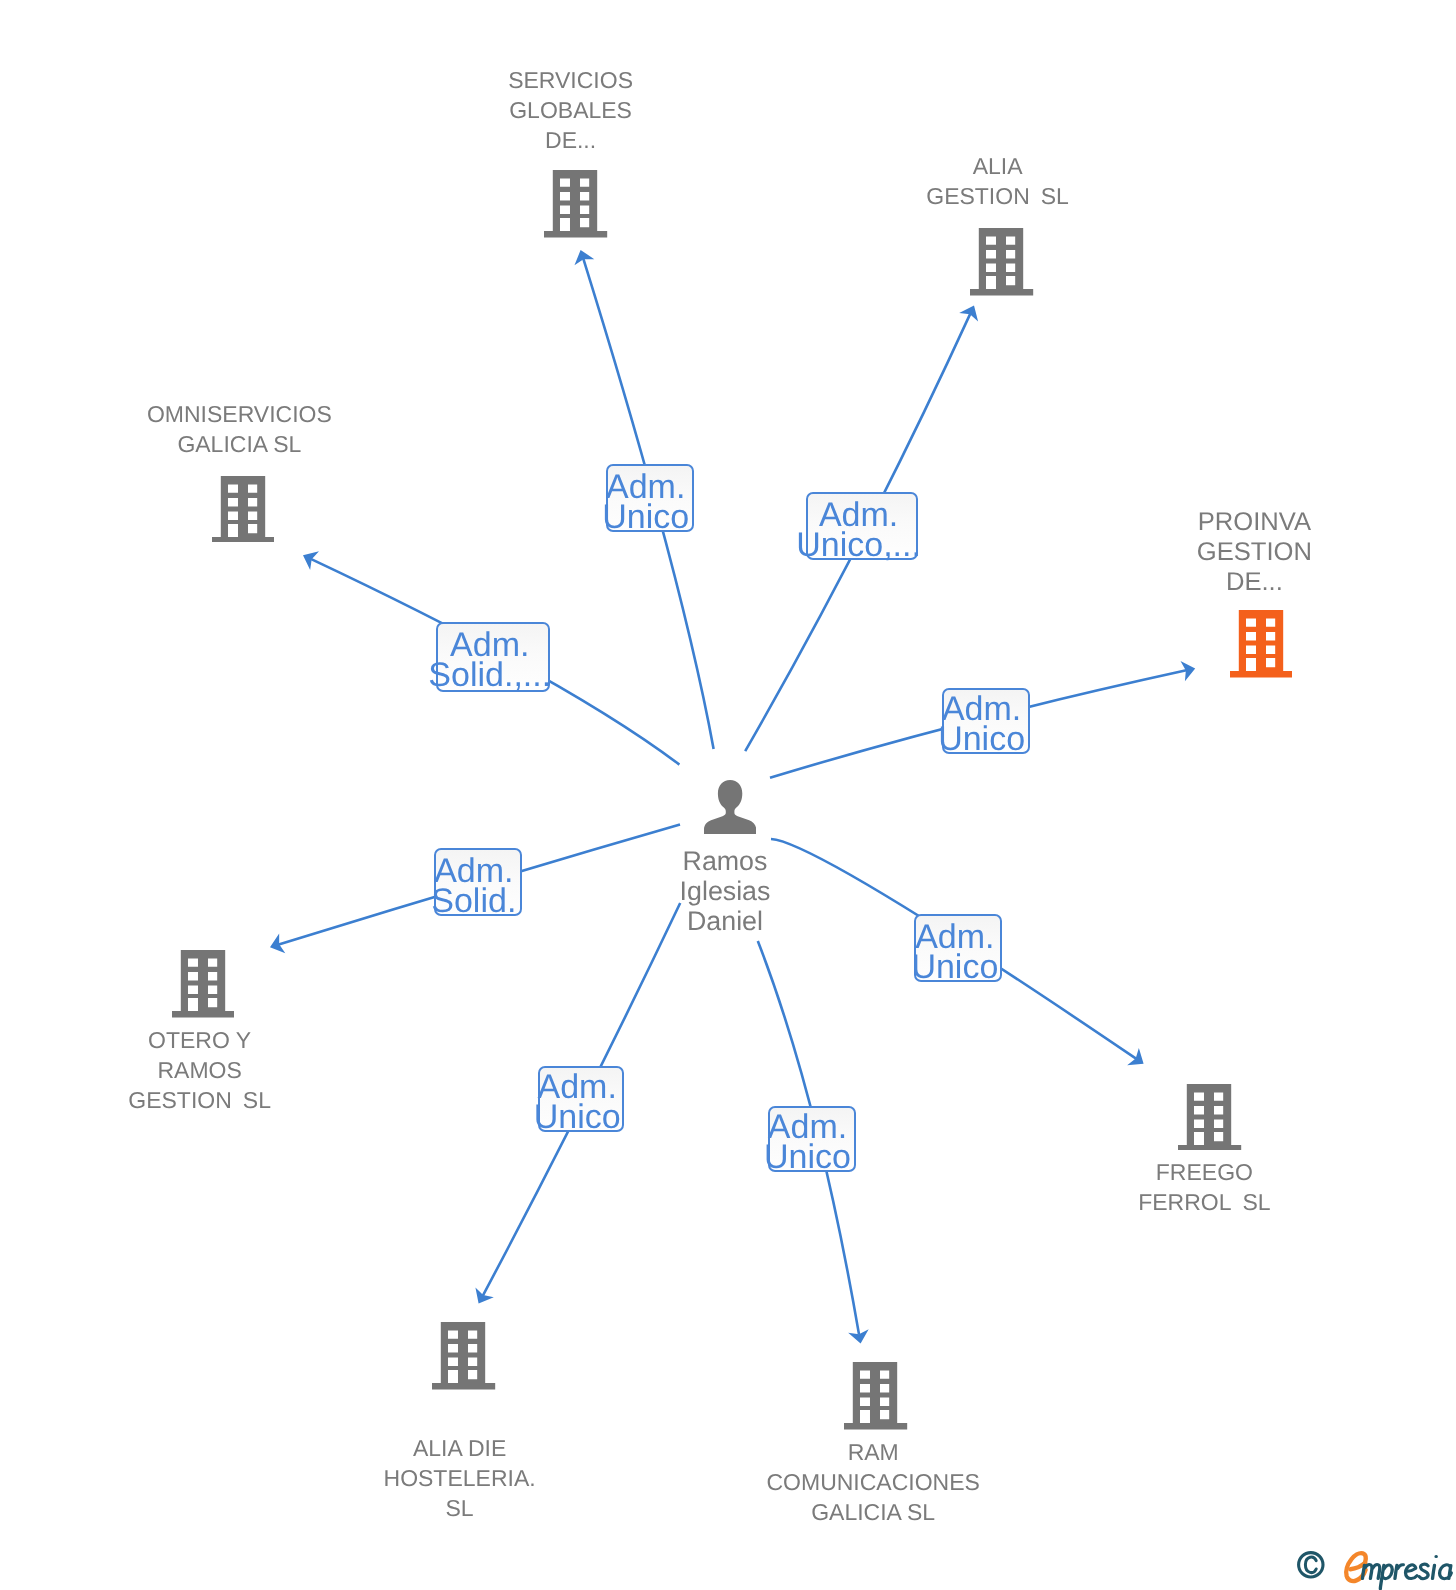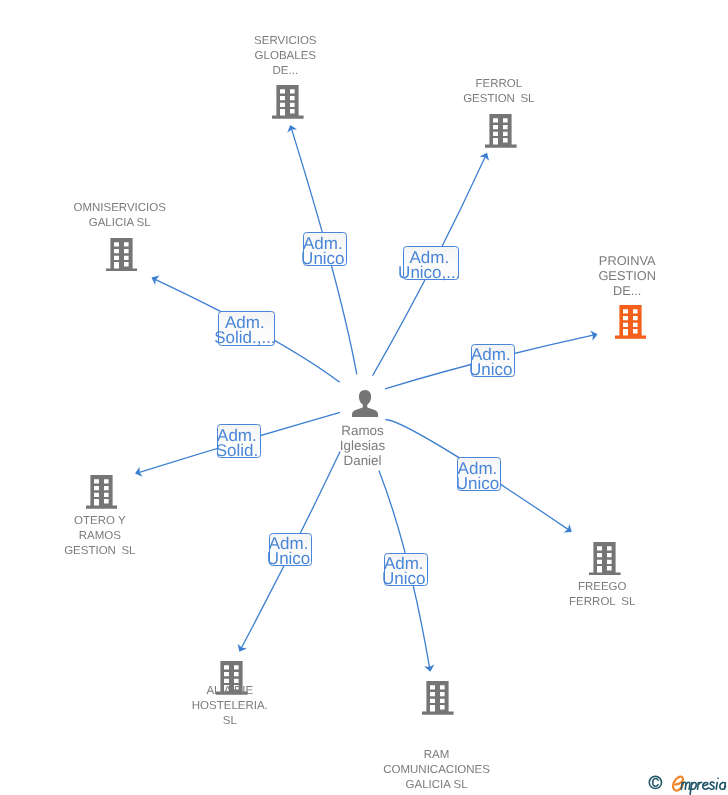--- a/index.html
+++ b/index.html
@@ -118,21 +118,21 @@
     <div class="node">
       <div class="node-icon" style="left: 485px; top: 114.1px;">
         <svg width="31.6" height="33.8" viewBox="0 0 31.6 33.8">
           <path fill-rule="evenodd" d="M4.4 0 H26.6 V30.5 H31.6 V33.8 H0 V30.5 H4.4 Z
                M8.0 4.2 H13.0 V8.4 H8.0 Z M18.0 4.2 H22.6 V8.4 H18.0 Z
                M8.0 11.0 H13.0 V15.3 H8.0 Z M18.0 11.0 H22.6 V15.3 H18.0 Z
                M8.0 17.7 H13.0 V22.0 H8.0 Z M18.0 17.7 H22.6 V22.0 H18.0 Z
                M8.0 24.0 H13.0 V30.5 H8.0 Z M18.0 24.0 H22.6 V28.6 H18.0 Z" fill="#757575"></path>
         </svg>
       </div>
-      <div class="node-label" style="left: 368.8px; top: 77.3px;">FERROL
+      <div class="node-label" style="left: 368.8px; top: 77.3px;">ALIA
 GESTION  SL</div>
     </div>
     <div class="node">
       <div class="node-icon" style="left: 614.8px; top: 305px;">
         <svg width="31.6" height="33.8" viewBox="0 0 31.6 33.8">
           <path fill-rule="evenodd" d="M4.4 0 H26.6 V30.5 H31.6 V33.8 H0 V30.5 H4.4 Z
                M8.0 4.2 H13.0 V8.4 H8.0 Z M18.0 4.2 H22.6 V8.4 H18.0 Z
                M8.0 11.0 H13.0 V15.3 H8.0 Z M18.0 11.0 H22.6 V15.3 H18.0 Z
                M8.0 17.7 H13.0 V22.0 H8.0 Z M18.0 17.7 H22.6 V22.0 H18.0 Z
                M8.0 24.0 H13.0 V30.5 H8.0 Z M18.0 24.0 H22.6 V28.6 H18.0 Z" fill="#f4601b"></path>
@@ -172,35 +172,35 @@
     <div class="node">
       <div class="node-icon" style="left: 216.2px; top: 660.8px;">
         <svg width="31.6" height="33.8" viewBox="0 0 31.6 33.8">
           <path fill-rule="evenodd" d="M4.4 0 H26.6 V30.5 H31.6 V33.8 H0 V30.5 H4.4 Z
                M8.0 4.2 H13.0 V8.4 H8.0 Z M18.0 4.2 H22.6 V8.4 H18.0 Z
                M8.0 11.0 H13.0 V15.3 H8.0 Z M18.0 11.0 H22.6 V15.3 H18.0 Z
                M8.0 17.7 H13.0 V22.0 H8.0 Z M18.0 17.7 H22.6 V22.0 H18.0 Z
                M8.0 24.0 H13.0 V30.5 H8.0 Z M18.0 24.0 H22.6 V28.6 H18.0 Z" fill="#757575"></path>
         </svg>
       </div>
-      <div class="node-label" style="left: 99.8px; top: 684px;">ALIA DIE
+      <div class="node-label" style="left: 99.8px; top: 718px;">ALIA DIE
 HOSTELERIA.
 SL</div>
     </div>
     <div class="node">
       <div class="node-icon" style="left: 422.2px; top: 680.8px;">
         <svg width="31.6" height="33.8" viewBox="0 0 31.6 33.8">
           <path fill-rule="evenodd" d="M4.4 0 H26.6 V30.5 H31.6 V33.8 H0 V30.5 H4.4 Z
                M8.0 4.2 H13.0 V8.4 H8.0 Z M18.0 4.2 H22.6 V8.4 H18.0 Z
                M8.0 11.0 H13.0 V15.3 H8.0 Z M18.0 11.0 H22.6 V15.3 H18.0 Z
                M8.0 17.7 H13.0 V22.0 H8.0 Z M18.0 17.7 H22.6 V22.0 H18.0 Z
                M8.0 24.0 H13.0 V30.5 H8.0 Z M18.0 24.0 H22.6 V28.6 H18.0 Z" fill="#757575"></path>
         </svg>
       </div>
-      <div class="node-label" style="left: 306.6px; top: 719.8px; margin-top: 28px;">RAM
+      <div class="node-label" style="left: 306.6px; top: 719.8px;">RAM
 COMUNICACIONES
 GALICIA SL</div>
     </div>
     <div class="node">
       <div class="node-icon" style="left: 589.2px; top: 541.6px;">
         <svg width="31.6" height="33.8" viewBox="0 0 31.6 33.8">
           <path fill-rule="evenodd" d="M4.4 0 H26.6 V30.5 H31.6 V33.8 H0 V30.5 H4.4 Z
                M8.0 4.2 H13.0 V8.4 H8.0 Z M18.0 4.2 H22.6 V8.4 H18.0 Z
                M8.0 11.0 H13.0 V15.3 H8.0 Z M18.0 11.0 H22.6 V15.3 H18.0 Z
                M8.0 17.7 H13.0 V22.0 H8.0 Z M18.0 17.7 H22.6 V22.0 H18.0 Z

